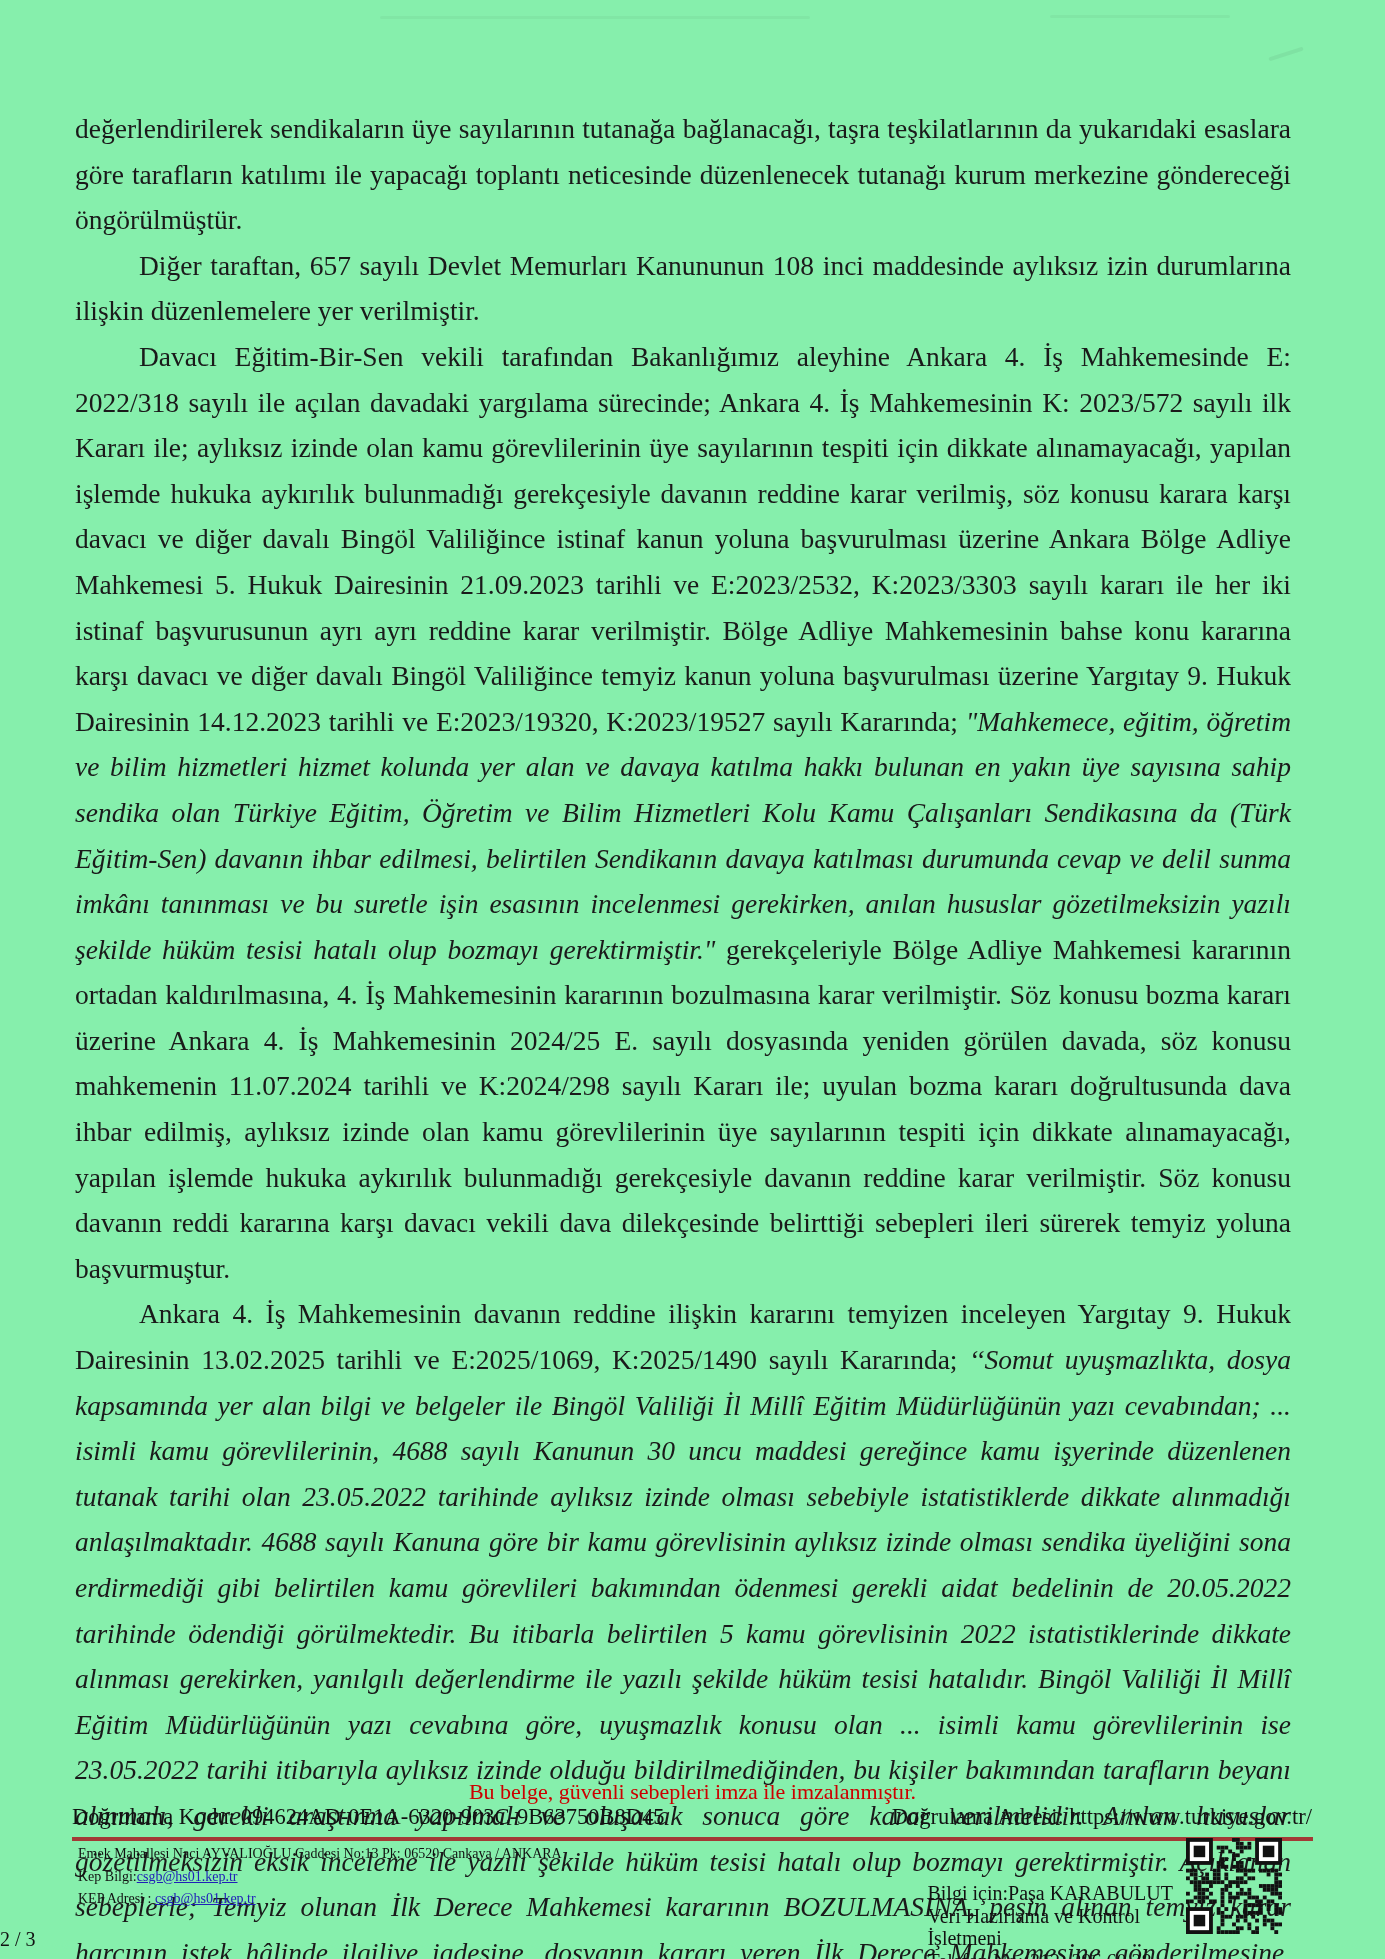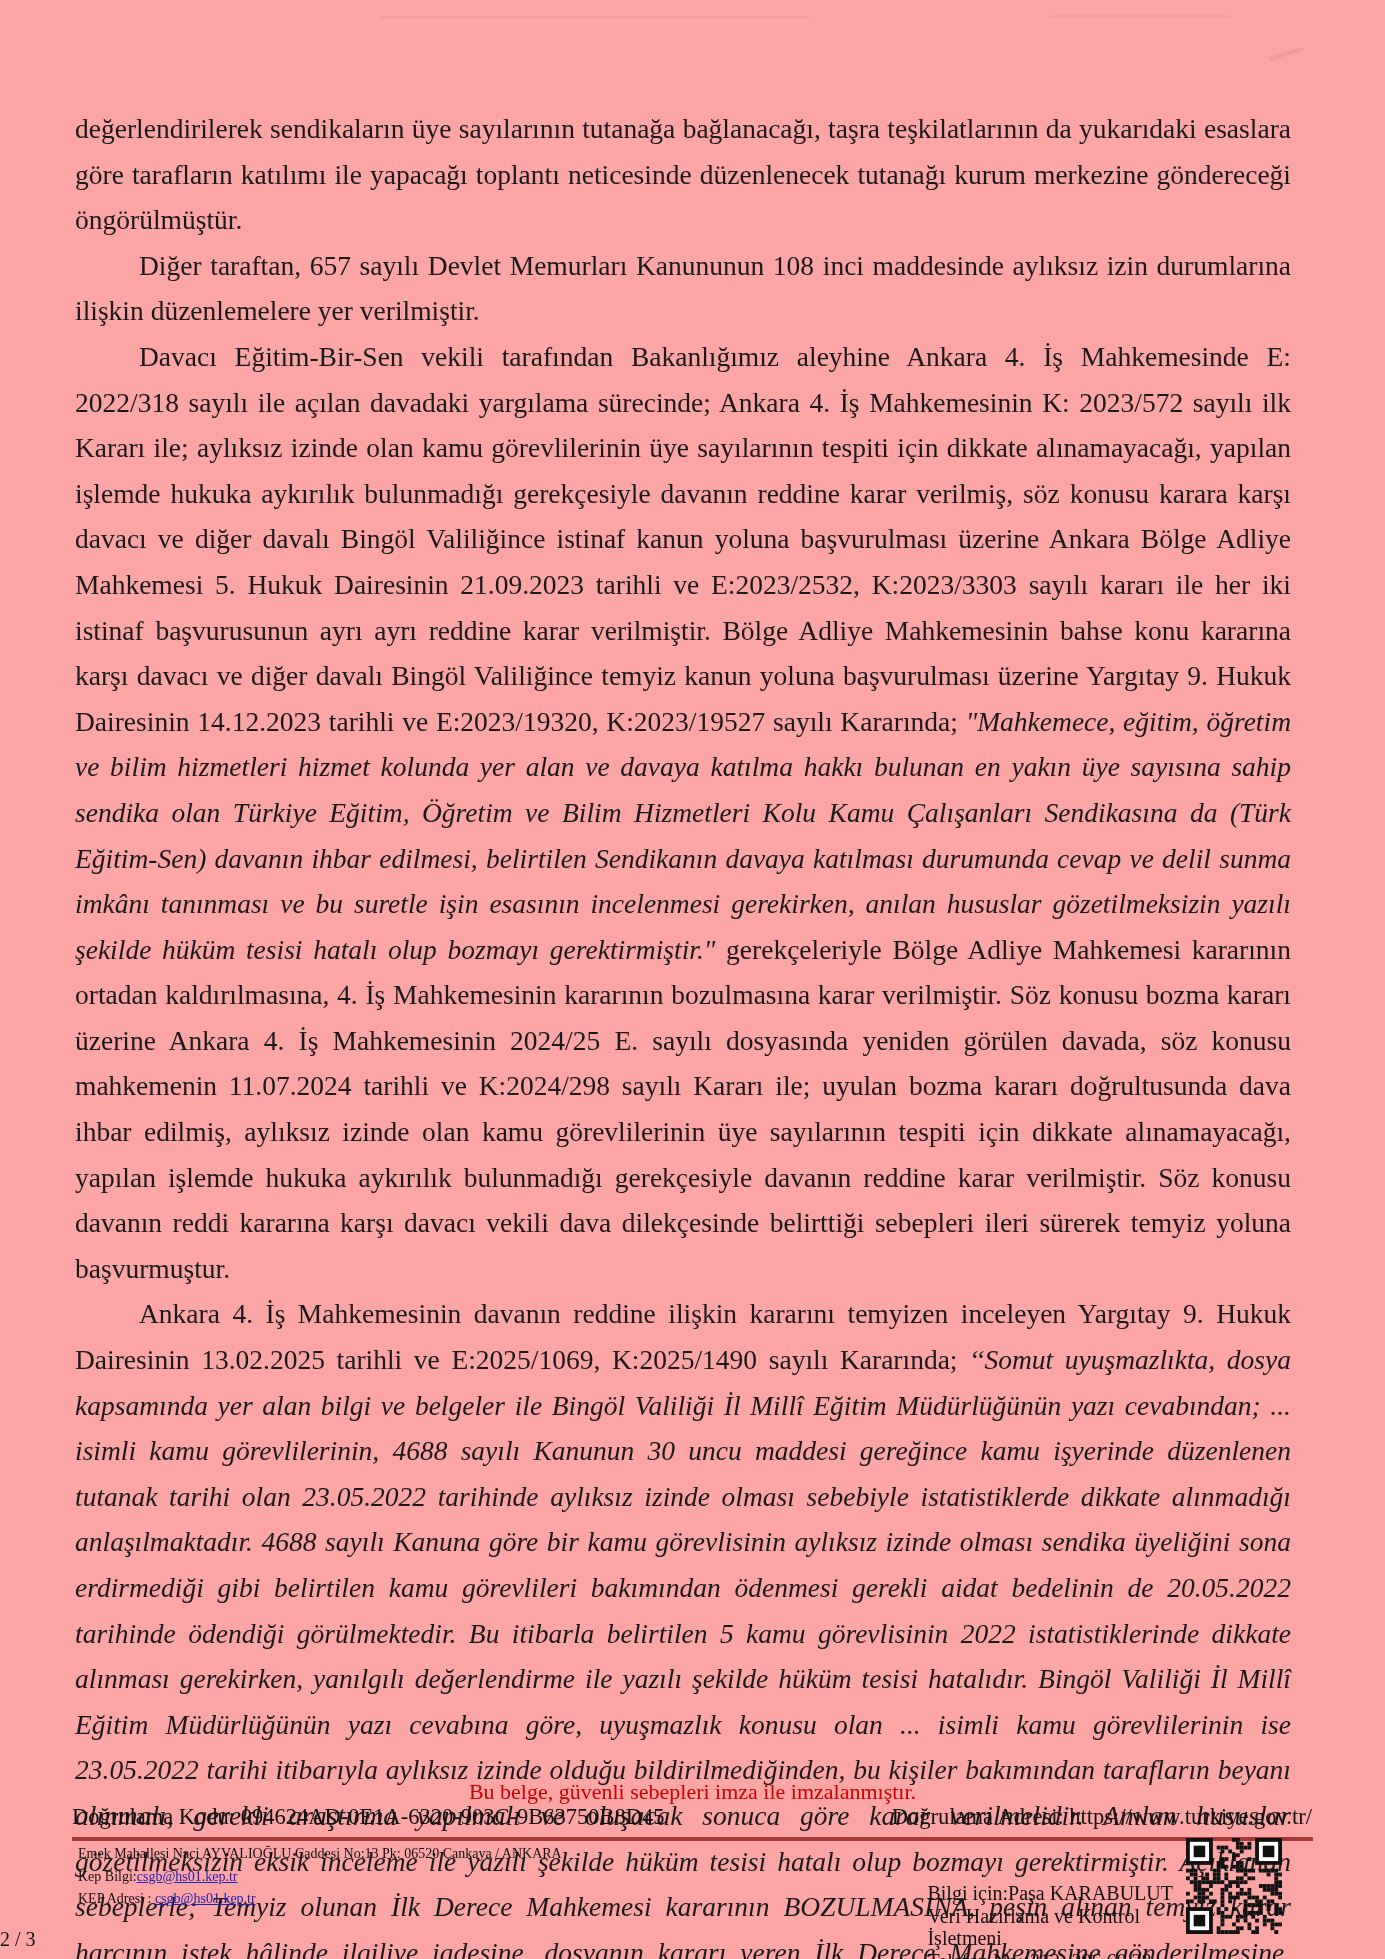--- a/index.html
+++ b/index.html
@@ -1,19 +1,19 @@
 <!DOCTYPE html>
 <html><head>
 <meta charset="utf-8">
 <style>
   html,body{margin:0;padding:0;background:#888;}
   .page{
     position:relative;
     width:1385px;height:1959px;
-    background:#fca5a5;
+    background:#86efac;
     font-family:"Liberation Serif", serif;
     color:#1a1a1a;
     overflow:hidden;
   }
   
   .artifact{position:absolute;background:#000;opacity:0.035;border-radius:2px;}
   .a1{left:380px;top:16px;width:430px;height:3px;}
   .a2{left:1050px;top:15px;width:180px;height:3px;}
   .a3{left:1268px;top:52px;width:36px;height:4px;transform:rotate(-18deg);opacity:0.05;}
 

